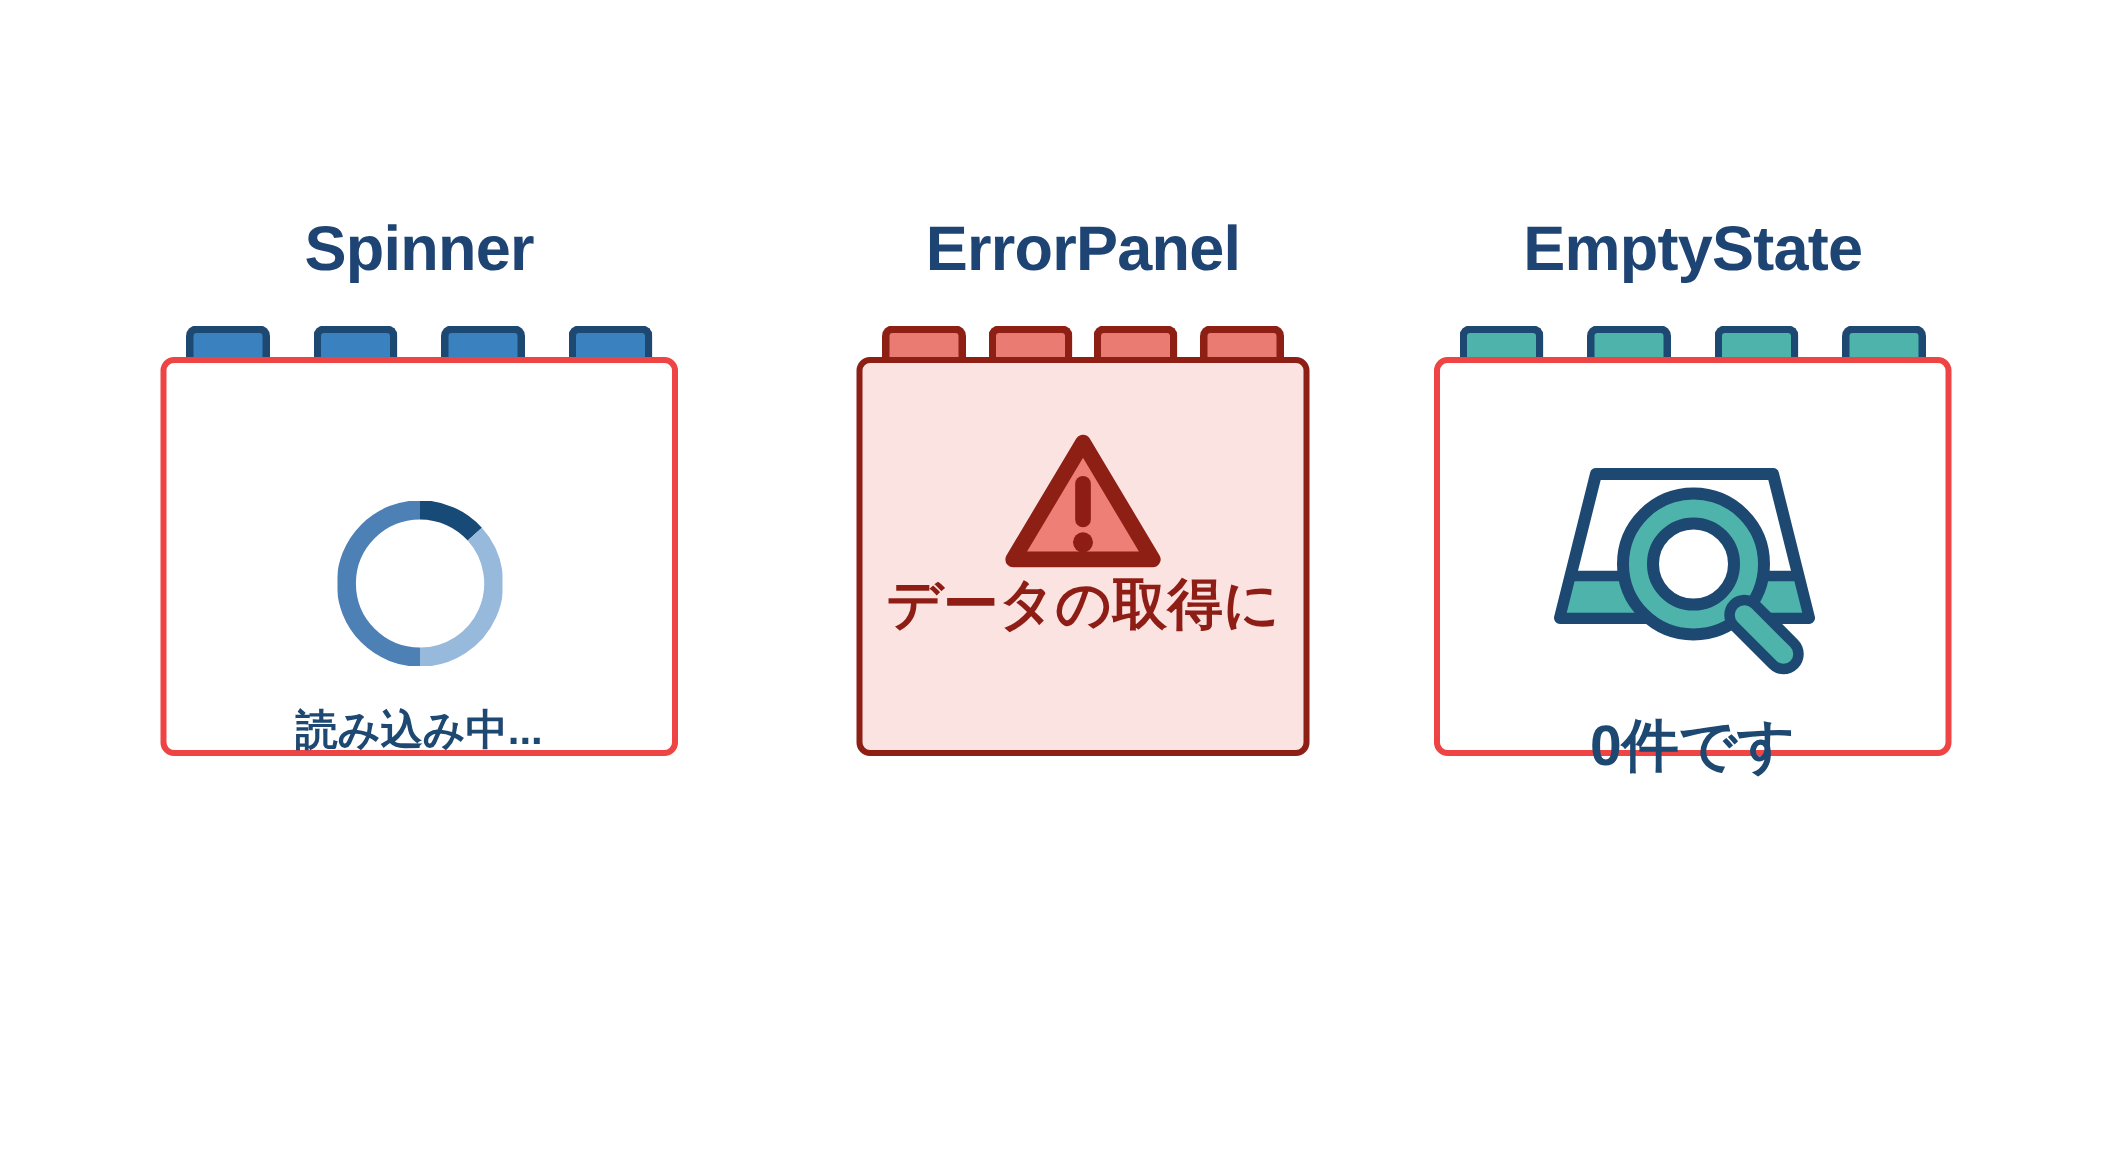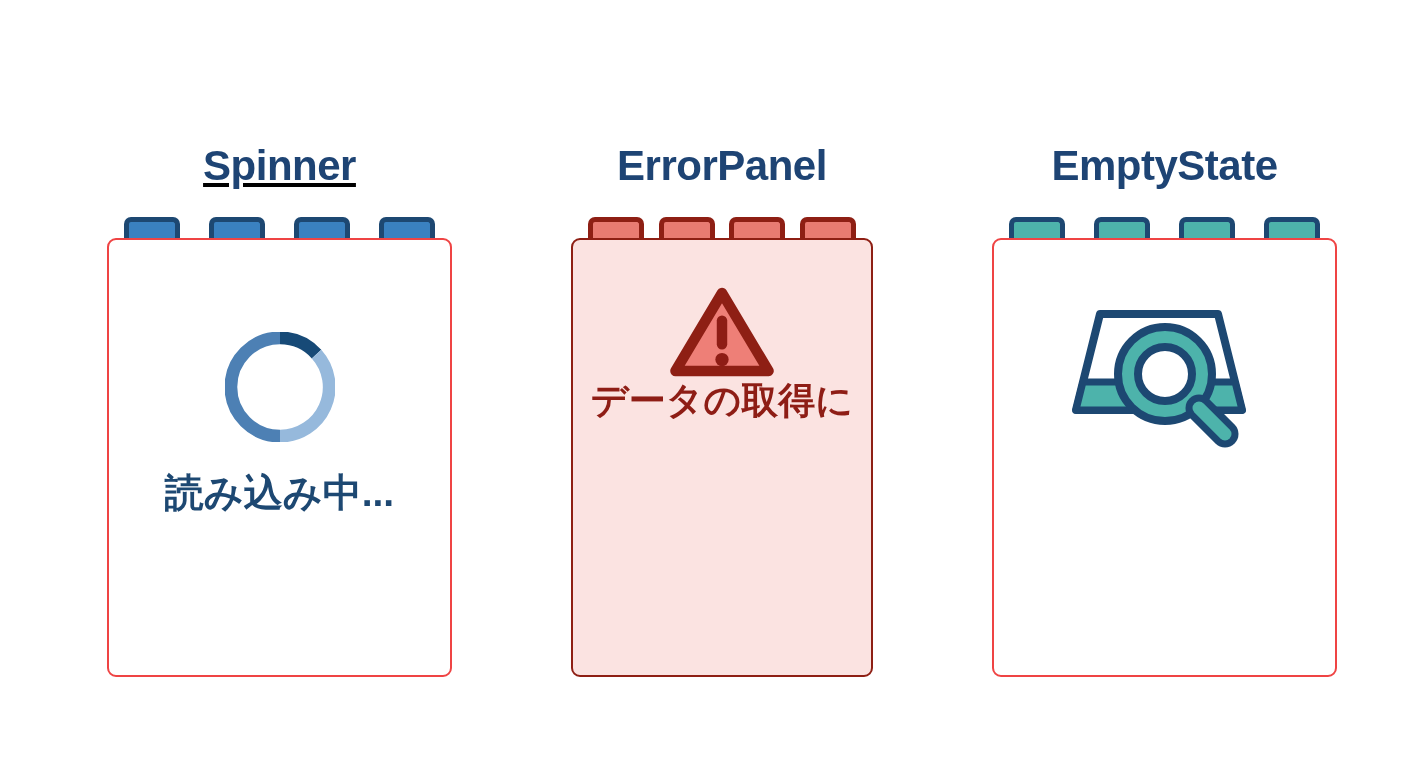--- a/index.html
+++ b/index.html
@@ -23,32 +23,32 @@
   .brick { margin-top:25px; }
   .studs { display:flex; justify-content:space-between; padding:0 17px; height:21px; }
   .stud {
     width:56px; height:21px;
     border:5px solid #1d4872;
     border-bottom:none;
     border-radius:7px 7px 0 0;
     background:#3a81c0;
   }
   .panel-body {
-    height:439px;
-    border:2px solid #ef4444;
+    height:266px;
+    border:4px solid #ef4444;
     border-radius:9px;
     background:#ffffff;
     position:relative;
   }
   
   .c-spinner .stud { background:#3a81c0; border-color:#1d4872; }
   .spinner-svg { position:absolute; top:92px; left:50%; transform:translateX(-50%); }
   .loading-label {
     position:absolute; top:226px; width:100%;
-    text-align:center; font-size:39px; font-weight:bold; color:#1d4872;
+    text-align:center; font-size:28px; font-weight:bold; color:#1d4872;
   }
   
   .c-error .stud { background:#e97b72; border-color:#8e1f14; }
   .c-error .panel-body { border-color:#8e1f14; background:#fbe3e1; }
   .warning-svg { position:absolute; top:42px; left:50%; transform:translateX(-50%); }
   .error-message {
     position:absolute; top:136px; width:100%;
     text-align:center; font-size:37px; font-weight:bold; color:#8e1d15;
     line-height:50px;
   }
@@ -62,23 +62,23 @@
     font-size:34px; font-weight:bold; color:#8e1d15;
     cursor:pointer;
   }
   
   .c-empty .stud { background:#4db3ab; border-color:#1d4872; }
   .empty-icon-svg { position:absolute; top:66px; left:50%; transform:translateX(-50%); }
   .empty-label {
     position:absolute; top:230px; width:100%;
     text-align:center; font-size:38px; font-weight:bold; color:#1d4872;
   }
-  .pos-spinner { left:107px;text-decoration:underline; }
+  .pos-spinner { left:107px; }
   .pos-error   { left:528px;padding-left:43px; }
-  .pos-empty   { left:992px; }
+  .pos-empty   { left:956px; }
 </style>
 </head>
 <body>
 
 <div class="component c-spinner pos-spinner">
   <div class="comp-title">Spinner</div>
   <div class="brick">
     <div class="studs">
       <div class="stud"></div>
       <div class="stud"></div>
@@ -131,15 +131,16 @@
       <svg class="empty-icon-svg" width="190" height="160" viewBox="0 0 190 160" fill="none">
 
         <path d="M 30 8 L 148 8 L 172 104 L 6 104 Z" fill="#ffffff" stroke="#1d4872" stroke-width="8" stroke-linejoin="round"></path>
         <path d="M 13 76 L 165 76 L 172 104 L 6 104 Z" fill="#4db3ab" stroke="#1d4872" stroke-width="7" stroke-linejoin="round"></path>
 
         <circle cx="95" cy="68" r="47" fill="#4db3ab" stroke="#1d4872" stroke-width="8"></circle>
         <circle cx="95" cy="68" r="27" fill="#ffffff" stroke="#1d4872" stroke-width="8"></circle>
         <path d="M 129 102 L 155 128" stroke="#1d4872" stroke-width="27" stroke-linecap="round"></path>
         <path d="M 129 102 L 155 128" stroke="#4db3ab" stroke-width="13" stroke-linecap="round"></path>
       </svg>
+      <div class="empty-label">0件です</div>
     </div>
   </div>
 </div>
 
 </body></html>

